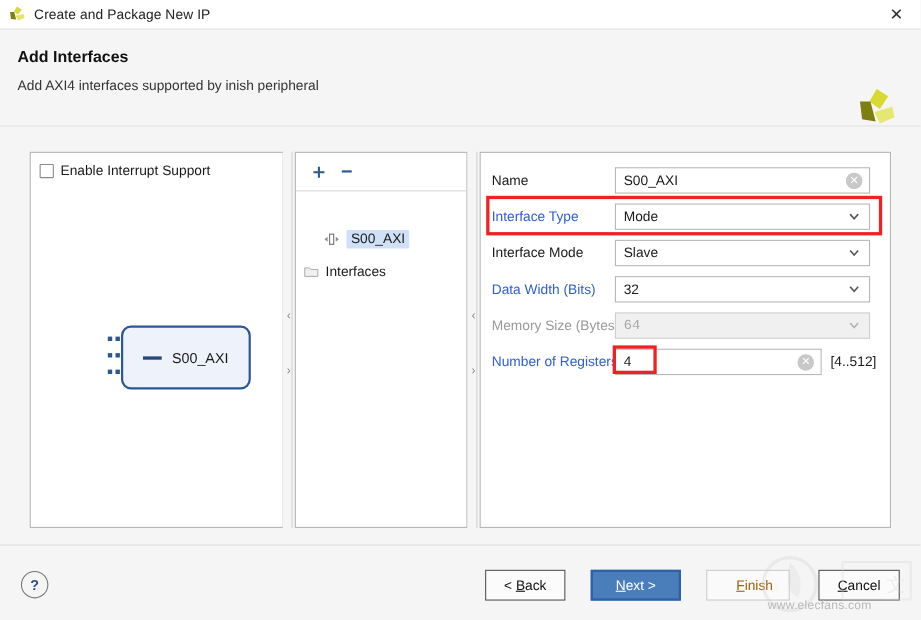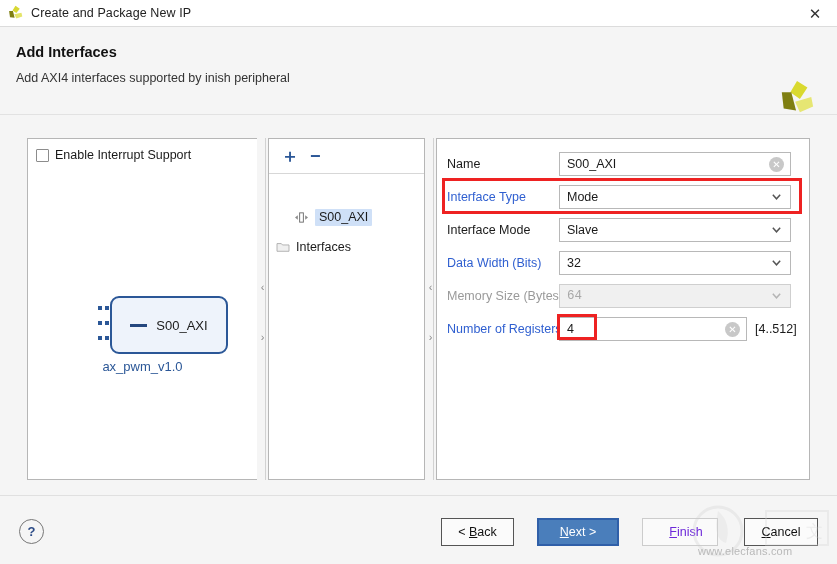--- a/index.html
+++ b/index.html
@@ -194,21 +194,21 @@
   .btn {
     position: absolute; top: 518px; height: 28px;
     border: 1px solid #555; background: #fbfbfb;
     font-size: 12.5px; color: #111;
     display: flex; align-items: center; justify-content: center;
   }
   #btn-back   { left: 441px; width: 73px; }
   #btn-next   { left: 537px; width: 82px;
                 background: #4a7ebb; border: 2px solid #2f5fa8; color: #ffffff; }
   #btn-finish { left: 642px; width: 76px;
-                background: #fafafa; border: 1px solid #cccccc; color: #6d28d9; padding-left: 12px; }
+                background: #fafafa; border: 1px solid #cccccc; color: #a16207; padding-left: 12px; }
   #btn-cancel { left: 744px; width: 74px; }
   .btn u { text-decoration: underline; }
 
   
   .watermark {
     position: absolute; left: 688px; top: 503px;
     width: 150px; height: 60px; pointer-events: none; opacity: .30;
   }
   .wm-text {
     position: absolute; left: 698px; top: 545px;
@@ -251,21 +251,20 @@
       <i></i>
       <i></i>
       <i></i>
   </div>
 
   <div class="ipblock">
     <span class="dash"></span>
     <span class="iplabel">S00_AXI</span>
   </div>
 
-  <div class="ipname">ax_pwm_v1.0</div>
 </div>
 
 <div class="splitter" id="splitter-left">
   <div class="splitter-bar"></div>
   <div class="sarrow up">‹</div>
   <div class="sarrow down">›</div>
 </div>
 
 <div class="panel" id="panel-middle">
   <div class="tree-toolbar">

